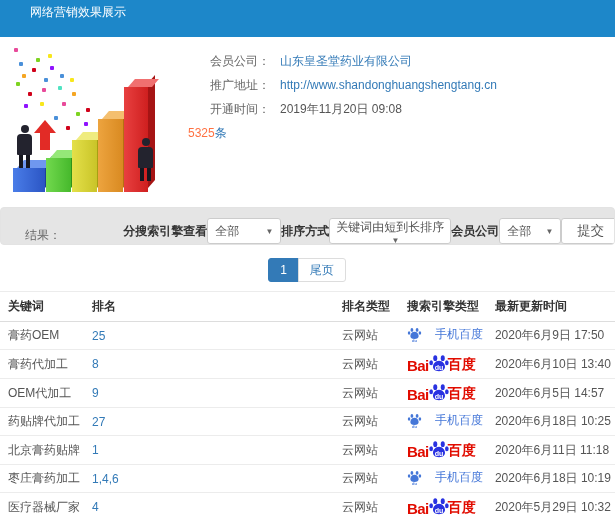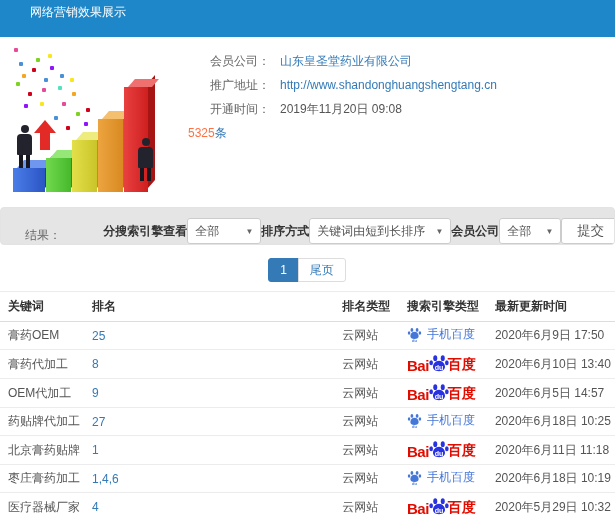--- a/index.html
+++ b/index.html
@@ -51,21 +51,21 @@
   .filter-left { color:#666; }
   .filter-right { margin-left:auto; display:flex; align-items:center; gap:0; }
   .filter-label { font-weight:bold; color:#333; white-space:nowrap; }
   .select {
     background:#fff; border:1px solid #ccc; border-radius:3px; height:26px;
     display:inline-flex; align-items:center; justify-content:space-between;
     padding:0 7px; color:#555; cursor:pointer; white-space:nowrap;
   }
   .select .caret { font-size:8px; color:#666; margin-left:10px; }
   .sel-engine { width:74px; }
-  .sel-sort { width:142px; }
+  .sel-sort { width:122px;flex-direction:column; }
   .sel-article { width:62px; }
   .submit-btn {
     background:#fff; border:1px solid #ccc; border-radius:3px; height:26px;
     padding:0 15px; color:#555; cursor:pointer; margin-right:-6px; white-space:nowrap;
   }
   
   .pagination { display:flex; justify-content:center; margin-top:13px; }
   .page-btn {
     border:1px solid #ddd; background:#fff; color:#337ab7; padding:4px 11px;
     margin-left:-1px; cursor:pointer; line-height:1.2;
@@ -77,21 +77,21 @@
   .rank-table th {
     text-align:left; font-weight:bold; color:#333; font-size:12px;
     padding:6px 4px 6px 8px; border-bottom:1px solid #ddd; white-space:nowrap;
   }
   .rank-table td {
     padding:4px 4px 4px 8px; border-bottom:1px solid #ececec; color:#555;
     white-space:nowrap; height:27px;
   }
   .rank-link { color:#337ab7; text-decoration:none; cursor:pointer; }
   
-  .logo-mobile { display:inline-flex; align-items:center; gap:5px; color:#4577d8; cursor:pointer; }
+  .logo-mobile { display:inline-flex; align-items:center; gap:13px; color:#4577d8; cursor:pointer; }
   .logo-mobile svg { width:15px; height:15px; }
   .logo-baidu { display:inline-flex; align-items:flex-end; color:#e10c00; font-weight:bold; cursor:pointer; }
   .logo-baidu .bai { font-size:15px; letter-spacing:-0.5px; }
   .logo-baidu svg { width:20px; height:20px; margin:0 -1px 0 0; }
   .logo-baidu .cn { font-size:14px; }
 </style>
 </head>
 <body>
 
 <div class="page">

